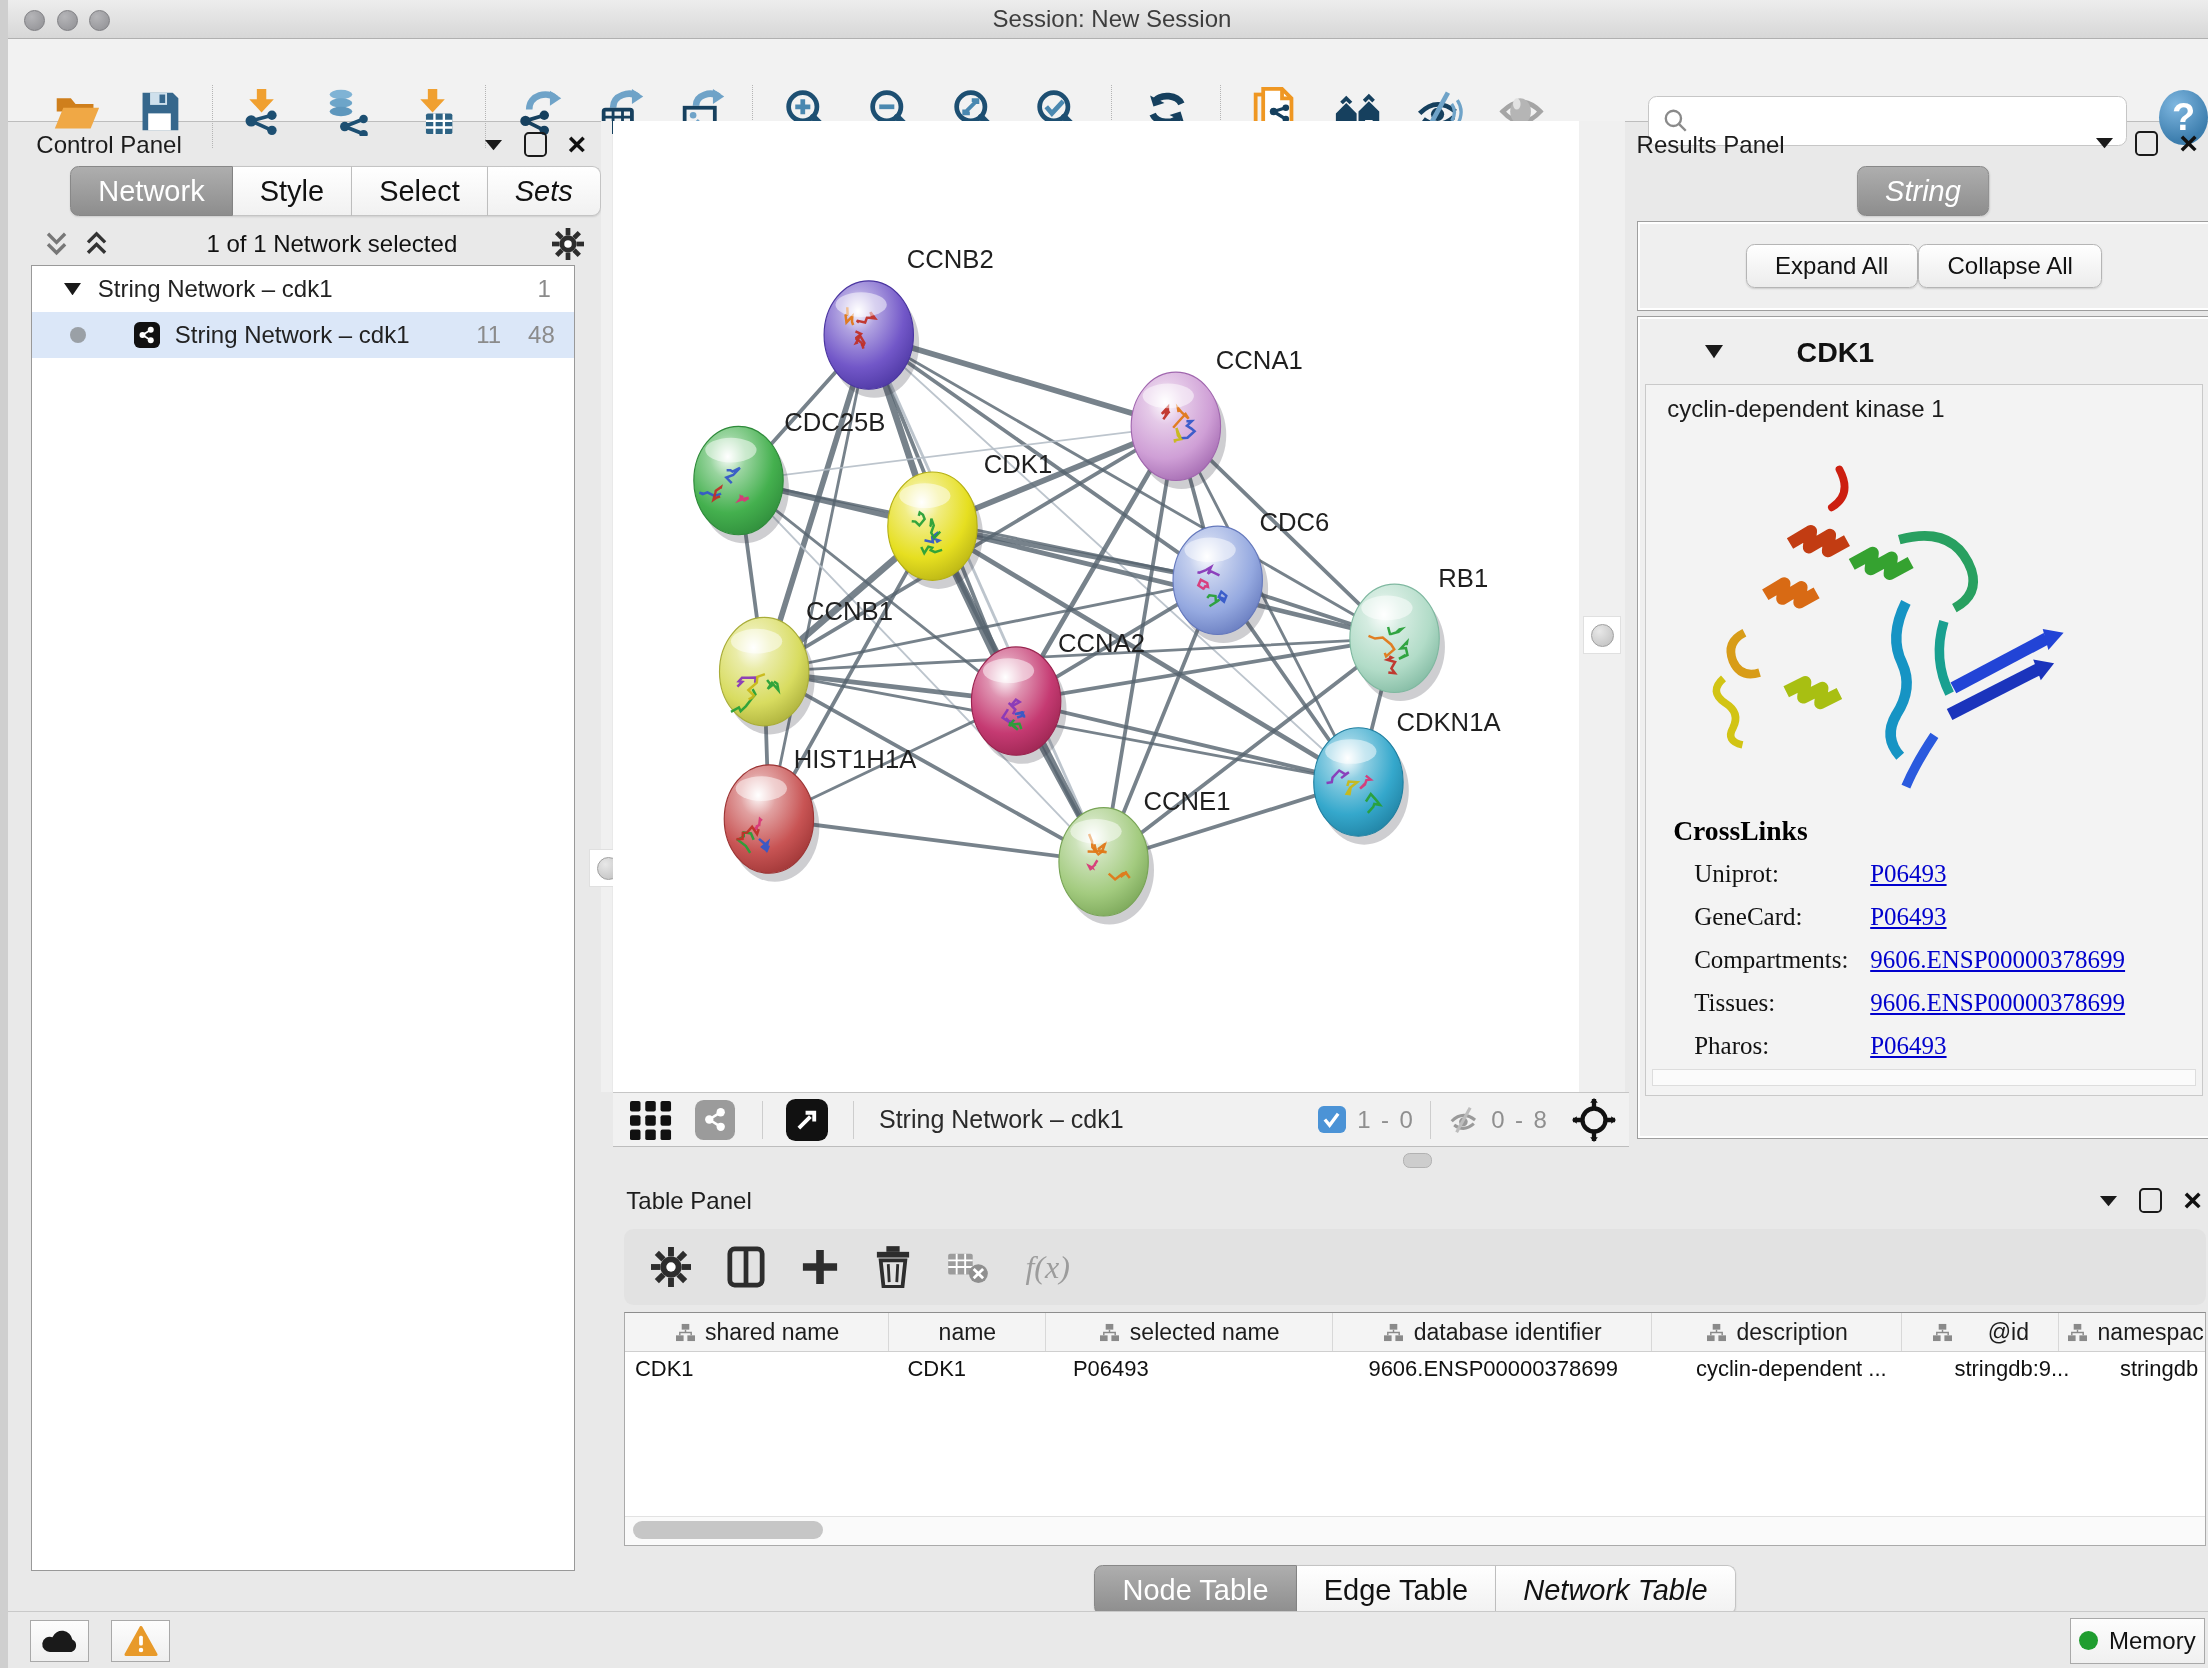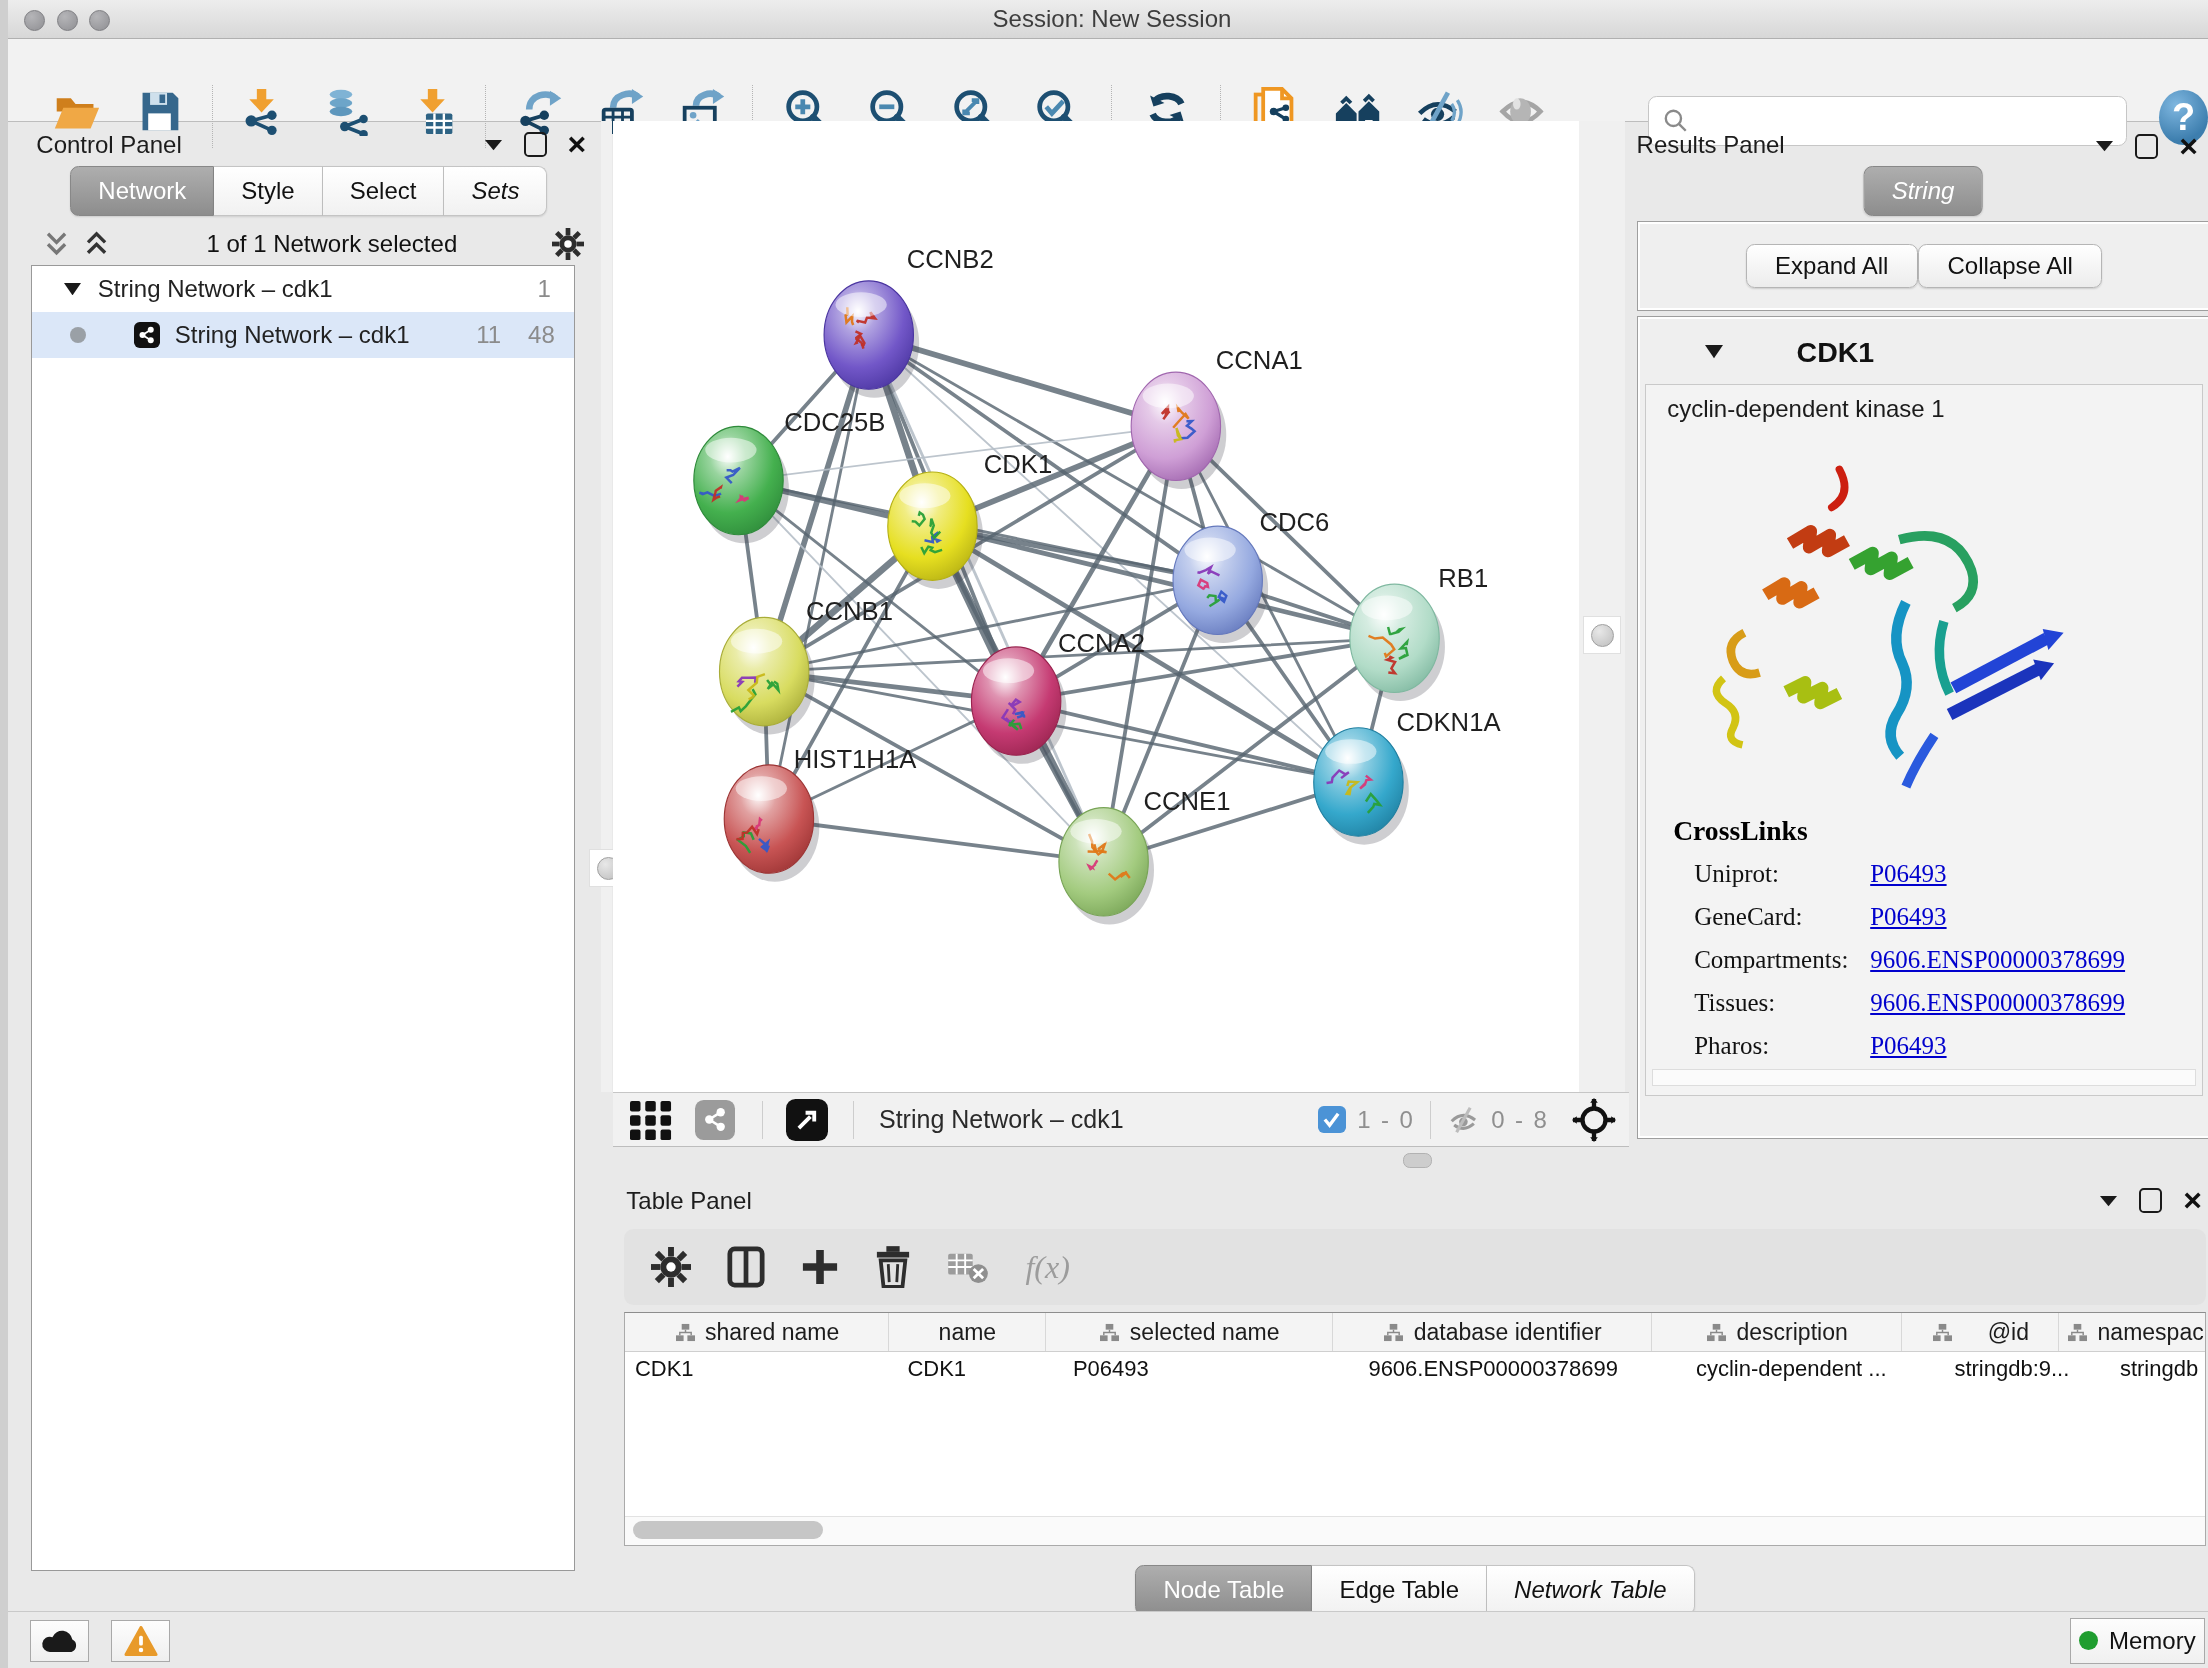--- a/index.html
+++ b/index.html
@@ -24,21 +24,21 @@
   .helpbtn{position:absolute;left:2151px;top:51px;width:49px;height:55px;border-radius:50%;
     background:radial-gradient(circle at 35% 28%,#7fb7e0,#3d7eae 70%);color:#fff;font-size:38px;
     font-weight:bold;text-align:center;line-height:55px;cursor:pointer;}
   
   .phead-title{font-size:24px;color:#1c1c1c;}
   .phead-ctrls{display:flex;align-items:center;gap:21px;}
   .pc-float{width:19px;height:21px;border:2.9px solid #1a1a1a;border-radius:4.8px;}
   .pc-close{font-size:32px;font-weight:800;color:#111;line-height:21px;}
   .tabrow{display:flex;}
   .tab{display:inline-flex;align-items:center;justify-content:center;height:48px;padding:0 27px;
-    font-size:24px;background:linear-gradient(#ffffff,#f1f1f1);border:1px solid #c4c4c4;
+    font-size:29px;background:linear-gradient(#ffffff,#f1f1f1);border:1px solid #c4c4c4;
     border-left:none;color:#111;cursor:pointer;box-shadow:0 1px 1.9px rgba(0,0,0,.12);}
   .tab:first-child{border-left:1px solid #c4c4c4;border-radius:8.6px 0 0 8.6px;}
   .tab:last-child{border-radius:0 8.6px 8.6px 0;font-style:italic;}
   .tab:only-child{border-radius:8.6px;}
   .tab.active{background:linear-gradient(#aeaeae,#8d8d8d);color:#fff;border-color:#888;}
   .btn{height:44px;padding:0 28.5px;font-size:24px;background:linear-gradient(#ffffff,#ececec);
     border:1px solid #b5b5b5;border-radius:8.6px;color:#111;cursor:pointer;
     font-family:"Liberation Sans",sans-serif;box-shadow:0 1px 1.9px rgba(0,0,0,.15);}
   
   .cpanel{position:absolute;left:13.3px;top:121px;width:580px;height:1490px;}
@@ -62,21 +62,21 @@
     background:radial-gradient(circle at 35% 30%,#e8e8e8,#bdbdbd);}
   .netfooter{position:absolute;left:605px;top:1092px;width:1016px;height:53px;background:#f1f1f1;
     border-top:1px solid #c6c6c6;border-bottom:1px solid #bdbdbd;display:flex;align-items:center;}
   .nfsep{height:38px;border-left:1px solid #cdcdcd;}
   .nftitle{font-size:25px;color:#2a2a2a;}
   .nfcnt{font-size:24px;color:#8f8f8f;letter-spacing:1.9px;}
   .pill{position:absolute;left:1395px;top:1153px;width:27px;height:13.3px;border-radius:6.7px;
     background:#cdcdcd;border:1px solid #b2b2b2;}
   
   .rpanel{position:absolute;left:1621px;top:121px;width:588px;height:1490px;}
-  .rpanel .phead{position:absolute;left:7.6px;top:9.5px;right:19px;display:flex;justify-content:space-between;align-items:flex-end;}
+  .rpanel .phead{position:absolute;left:7.6px;top:9.5px;right:19px;display:flex;justify-content:space-between;align-items:flex-start;}
   #rp-tabs{position:absolute;top:45px;left:50%;transform:translateX(-50%);}
   .rbox1{position:absolute;left:7.6px;top:100px;right:5.7px;height:88px;background:#efefef;
     border:1px solid #9e9e9e;box-shadow:inset 0 0 0 1.9px #fff;display:flex;align-items:center;
     justify-content:center;}
   .rbox2{position:absolute;left:7.6px;top:195px;right:5.7px;height:821px;background:#efefef;
     border:1px solid #9e9e9e;box-shadow:inset 0 0 0 1.9px #fff;}
   .entryhead{position:absolute;left:0;top:7.6px;width:100%;height:55px;display:flex;align-items:center;}
   .entryname{font-size:28.5px;font-weight:bold;color:#111;margin-left:74px;}
   .entrybody{position:absolute;left:7.6px;top:67px;right:7.6px;height:710px;background:#f3f3f3;
     border:1px solid #c9c9c9;}

